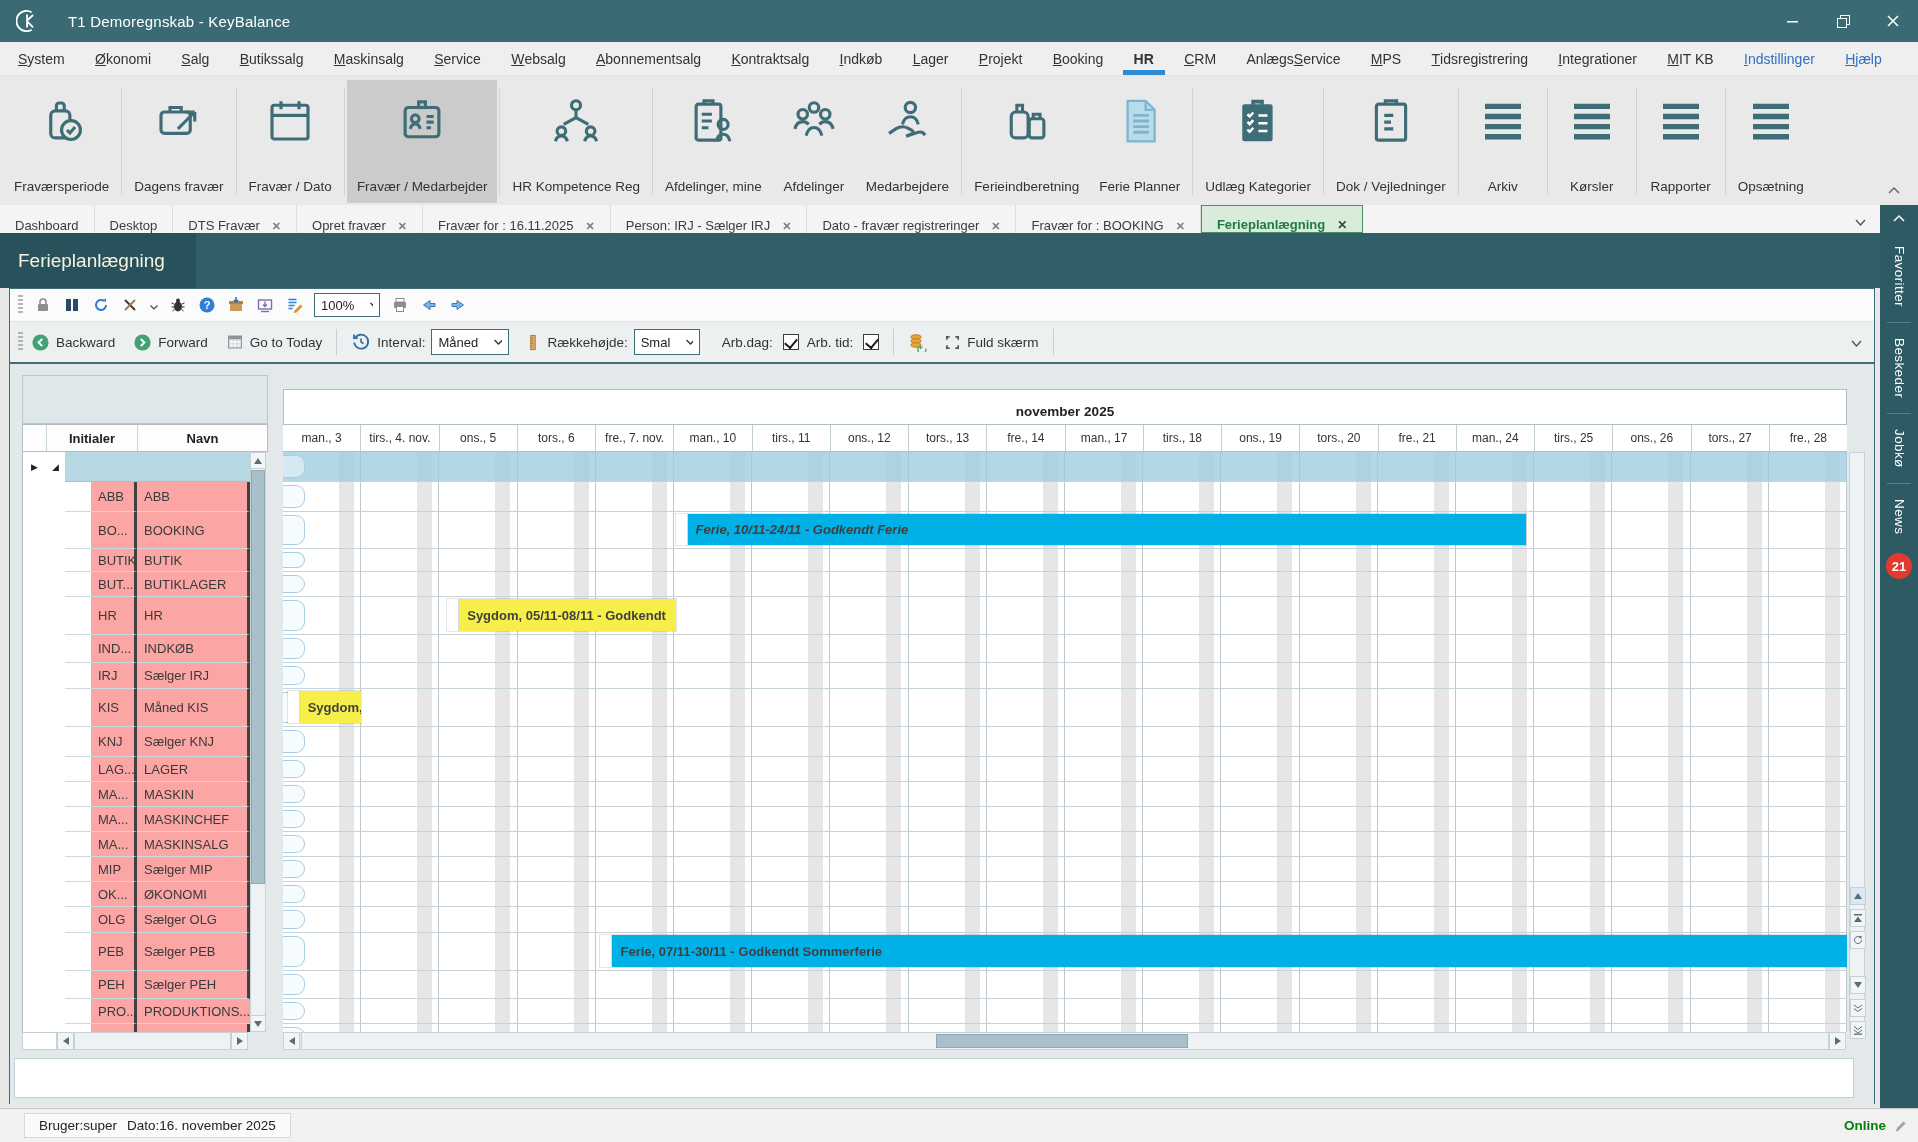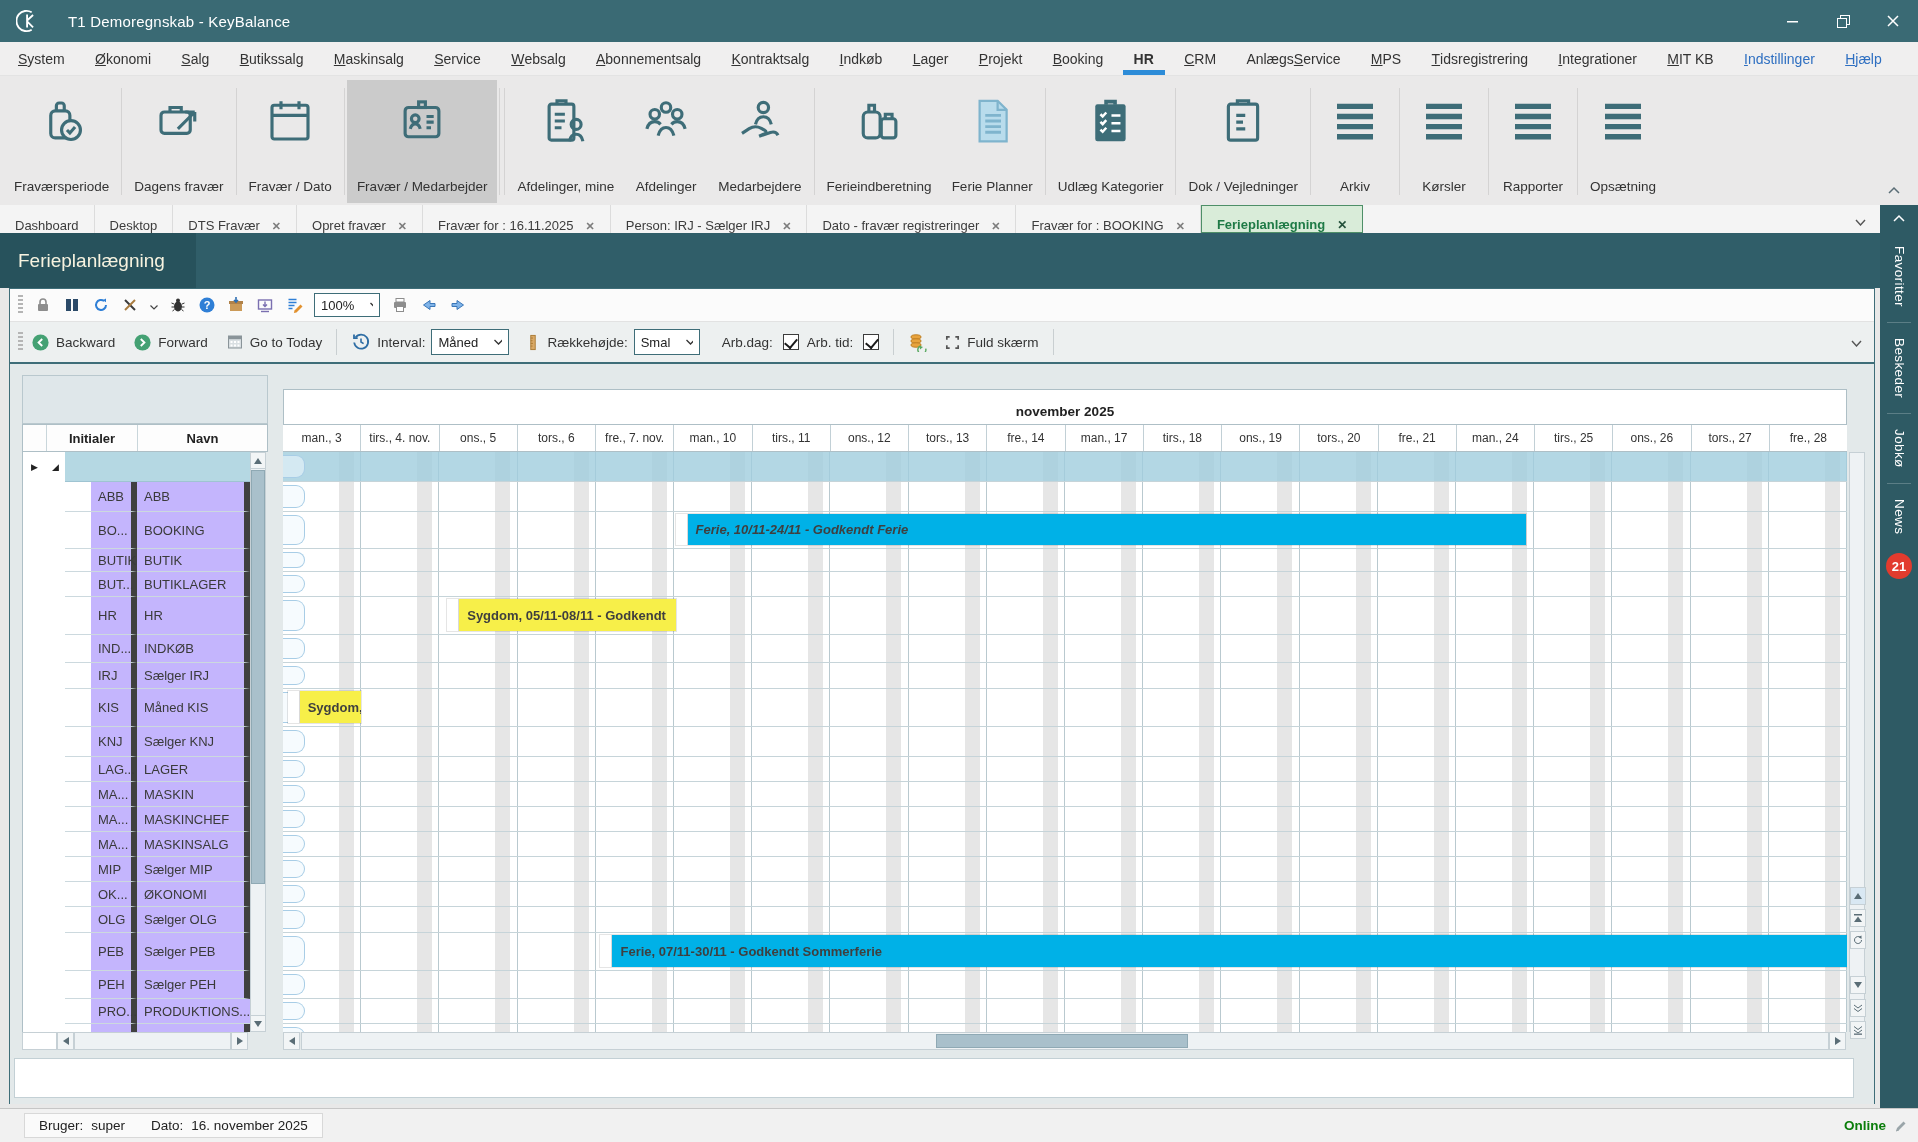--- a/index.html
+++ b/index.html
@@ -55,21 +55,21 @@
 
 #mainarea{left:10px;top:364px;width:1864px;height:740px;background:#e3e9ea}
 
 #lp-blank{left:22px;top:375px;width:246px;height:49px;background:#dfe7ea;border:1px solid #b9c8ce}
 #lp-header{left:22px;top:424px;width:246px;height:28px;background:#fdfdfd;border:1px solid #aebfc6;display:grid;grid-template-columns:23px 91px 1fr;font-weight:bold;font-size:13px;color:#222}
 #lp-header .hc{display:flex;align-items:center;justify-content:center;border-left:1px solid #c9d6db}
 #lp-header .hc:first-child{border-left:none}
 #lp-body{left:22px;top:452px;width:228px;height:580px;background:#fff;overflow:hidden;border-left:1px solid #aebfc6}
 .lp-row{display:grid;grid-template-columns:23px 19px 26px 46px 1fr;font-size:13px;color:#3a3a3a}
 .lp-row .c{display:flex;align-items:center;background:#fff}
-.lp-row .cd{background:#c4b5fd;border-right:6px solid #404040;border-bottom:1px solid #ccd9de;padding-left:7px}
+.lp-row .cd{background:#fca5a5;border-right:3px solid #404040;border-bottom:1px solid #ccd9de;padding-left:7px}
 .lp-row .ci{border-bottom:1px solid #ccd9de;background:#fff}
 .lp-row .tri{justify-content:center;font-size:9px;color:#222}
 .lp-row .grp{background:#b5d8e3;border-bottom:1px solid #9fc4d2;grid-column:3/span 3}
 
 .sb-track{background:#eef2f4;border:1px solid #c6d0d5}
 .sb-btn{background:#f2f5f6;border:1px solid #c6d0d5;display:flex;align-items:center;justify-content:center}
 .sb-thumb{background:#a9c0cb;border:1px solid #8fa9b4}
 
 #g-month{left:283px;top:389px;width:1564px;height:35px;background:#fff;border:1px solid #aebfc6;border-bottom:none;display:flex;align-items:flex-end;justify-content:center;font-size:13.5px;font-weight:bold;color:#222;padding-bottom:5px}
 #g-dayhdr{left:283px;top:424px;width:1564px;height:28px;background:#fff;border-top:1px solid #aebfc6;border-bottom:1px solid #aebfc6;display:flex;font-size:12px;color:#333}
@@ -81,21 +81,21 @@
 .pill{position:absolute;left:0;top:3px;bottom:3px;width:22px;border:1px solid #a8cde6;border-left:none;border-radius:0 9px 9px 0;background:rgba(238,248,253,.55)}
 .bar{position:absolute;top:2px;bottom:3px;display:flex;align-items:center;font-weight:bold;font-size:13px;color:#3f3f3f;white-space:nowrap;overflow:hidden;box-shadow:0 0 0 1px rgba(0,0,0,.10);z-index:2}
 .bar .handle{flex:0 0 12px;align-self:stretch;background:#fff;border-right:1px solid #d9d9d9;margin-right:8px}
 #g-vstrip{left:1849px;top:452px;width:16px;height:580px}
 .vs-btn{position:absolute;left:0;width:16px;height:18px}
 #g-hscroll-track{left:301px;top:1032px;width:1528px;height:18px}
 #lp-hscroll-track{left:57px;top:1032px;width:157px;height:18px}
 #bottom-box{left:14px;top:1058px;width:1840px;height:40px;background:#fff;border:1px solid #c3d0d5}
 
 #statusbar{left:0;top:1108px;width:1918px;height:34px;background:#f1f1f1;border-top:1px solid #c6c6c6;display:flex;align-items:center}
-#status-left{border:1px solid #d8d8d8;background:#fafafa;padding:4px 14px;margin-left:24px;font-size:13.5px;color:#222;display:flex;gap:8px}
+#status-left{border:1px solid #d8d8d8;background:#fafafa;padding:4px 14px;margin-left:24px;font-size:13.5px;color:#222;display:flex;}
 #status-left .gap{width:10px}
 #status-online{margin-left:auto;color:#0a7d0a;font-weight:bold;font-size:13.5px}
 #status-edit{margin:0 10px 0 8px;display:flex}
 
 #sidestrip{left:1880px;top:205px;width:38px;height:903px;background:#2e5a64;display:flex;flex-direction:column;align-items:center}
 #strip-chevron{height:26px;display:flex;align-items:center}
 .vtab{writing-mode:vertical-rl;color:#fff;font-size:13.5px;padding:15px 0;letter-spacing:.4px;white-space:nowrap}
 .vsep{width:24px;height:1px;background:rgba(255,255,255,.22)}
 #news-badge{width:26px;height:26px;border-radius:50%;background:#e23b2e;color:#fff;display:flex;align-items:center;justify-content:center;font-size:13px;font-weight:bold;margin-top:4px}
 </style>
@@ -204,20 +204,34 @@
               <rect x="4.5" y="6" width="15" height="13" rx="1.5"></rect>
               <rect x="10.5" y="3.5" width="3" height="2.5"></rect>
               <circle cx="9" cy="11" r="1.7"></circle>
               <path d="M6.8 15.5c.4-1.5 1.2-2.2 2.2-2.2s1.8.7 2.2 2.2M14 10h3.2M14 12.5h3.2M14 15h2"></path>
             </g>
           </svg>
         </div>
         <div class="rlabel">Fravær / Medarbejder</div>
       </div>
       <div class="rsep"></div>
+      <div class="rbtn">
+        <div class="ric">
+          <svg viewBox="0 0 24 24">
+            <g fill="none" stroke="#3e6d78" stroke-width="1.4">
+              <circle cx="12" cy="5" r="2"></circle>
+              <path d="M12 7v3.5M12 10.5l-5.5 3M12 10.5l5.5 3"></path>
+              <circle cx="5.5" cy="16.5" r="1.9"></circle>
+              <circle cx="18.5" cy="16.5" r="1.9"></circle>
+              <path d="M2.8 21c.5-1.6 1.5-2.4 2.7-2.4s2.2.8 2.7 2.4M15.8 21c.5-1.6 1.5-2.4 2.7-2.4s2.2.8 2.7 2.4"></path>
+            </g>
+          </svg>
+        </div>
+        <div class="rlabel">HR Kompetence Reg</div>
+      </div>
       <div class="rsep"></div>
       <div class="rbtn">
         <div class="ric">
           <svg viewBox="0 0 24 24">
             <g fill="none" stroke="#3e6d78" stroke-width="1.4">
               <rect x="4.5" y="4.5" width="11" height="16" rx="1"></rect>
               <path d="M8 4.5V3h4v1.5"></path>
               <path d="M7 9h4.5M7 12h4.5M7 15h3"></path>
               <circle cx="16.5" cy="13.5" r="2.2"></circle>
               <path d="M13.5 21c.4-2 1.6-3.1 3-3.1s2.6 1.1 3 3.1"></path>

